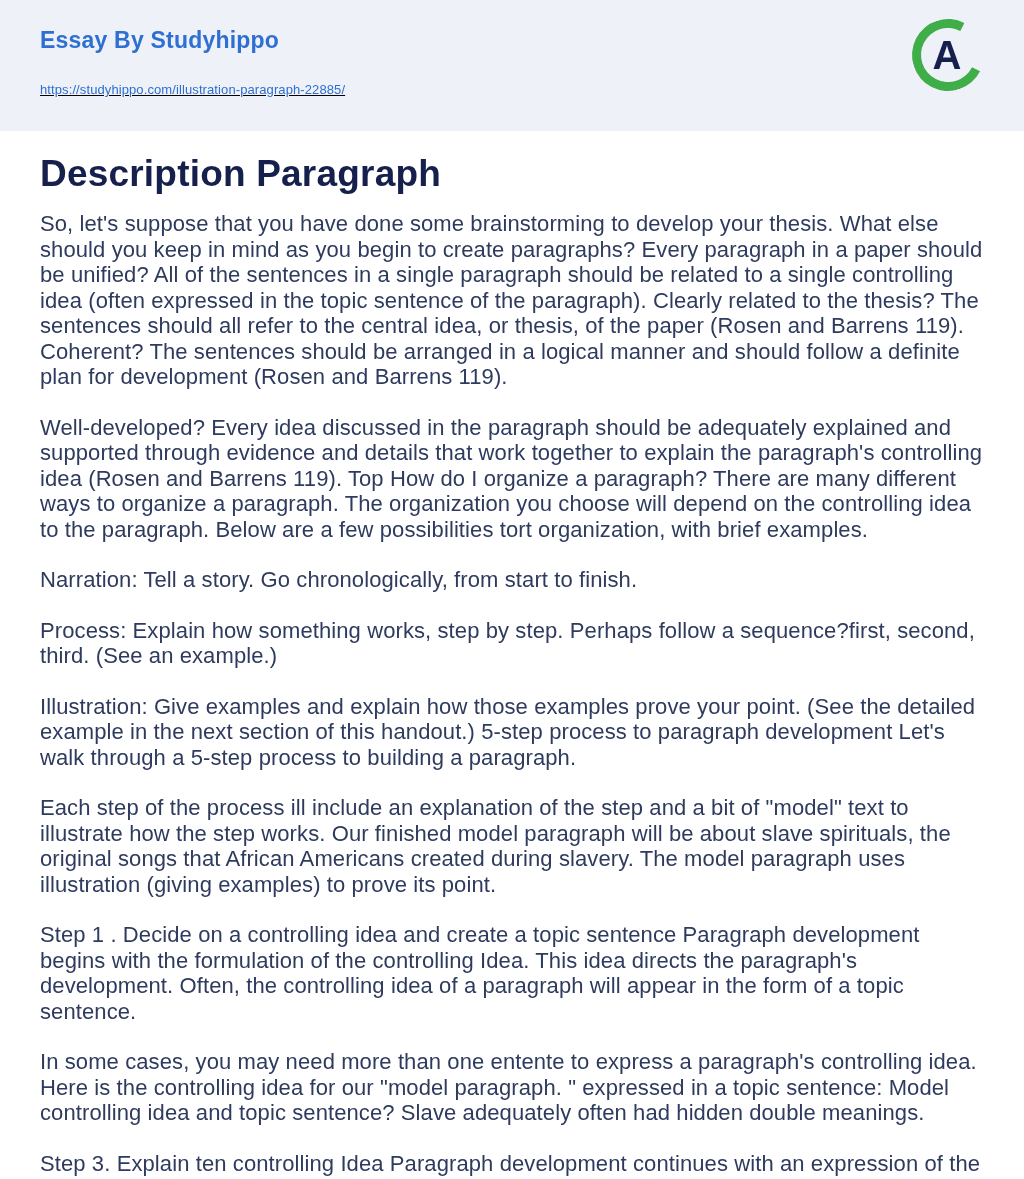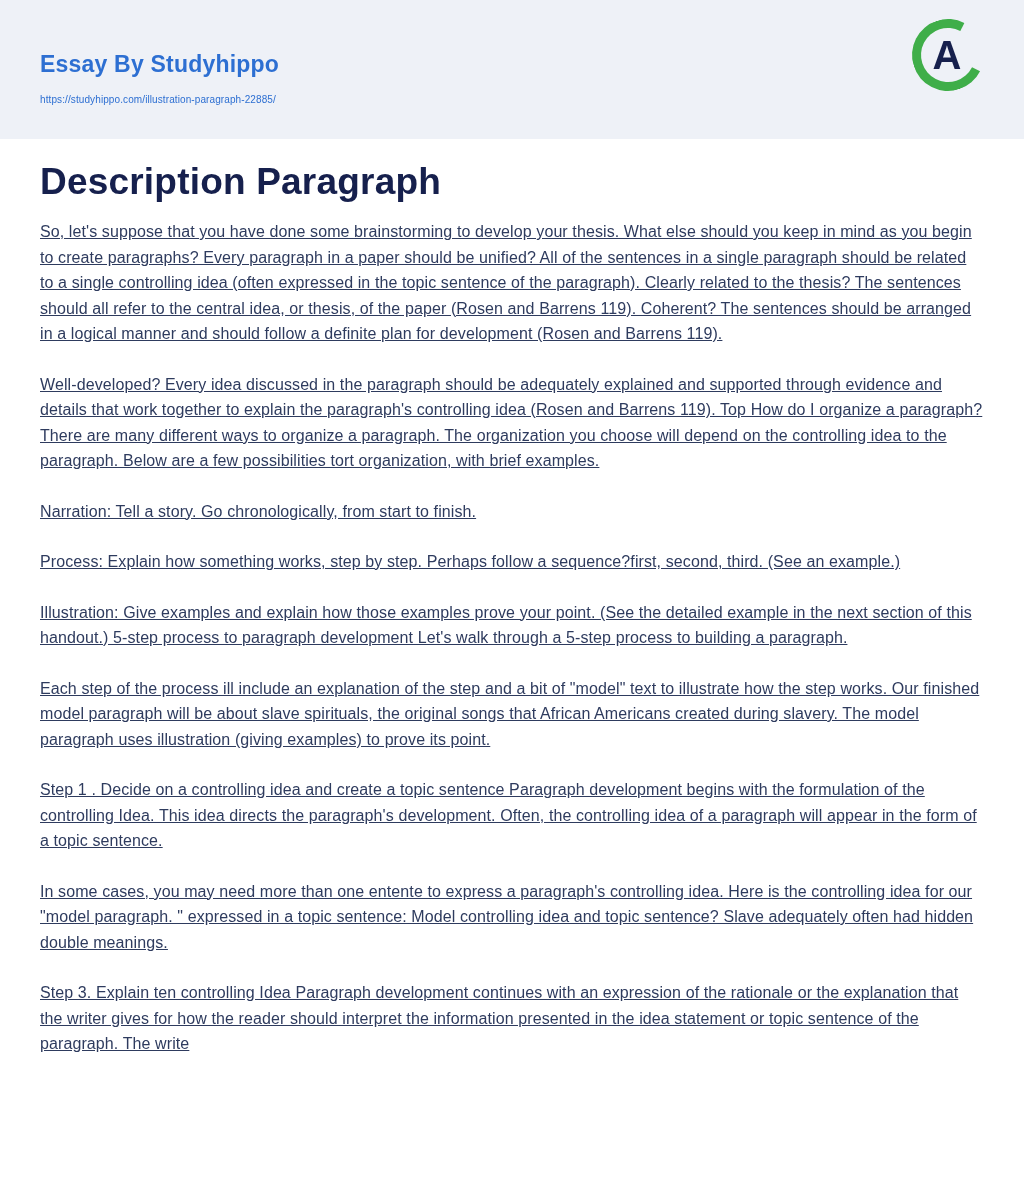--- a/index.html
+++ b/index.html
@@ -18,37 +18,38 @@
     background:#ffffff;
     font-family:"Liberation Sans", sans-serif;
     display:flex;
     flex-direction:column;
     overflow:hidden;
   }
 
   
   .site-header{
     background:var(--header-bg);
-    padding:51px 40px 34px 40px;
+    padding:27px 40px 34px 40px;
     position:relative;
     flex:0 0 auto;
+    text-decoration:underline;
   }
   .site-title{
     color:var(--accent-blue);
     font-size:23px;
     font-weight:bold;
     text-decoration:none;
     letter-spacing:0.2px;
     display:inline-block;
   }
   .site-url{
     display:block;
-    margin-top:16px;
+    margin-top:28px;
     color:var(--accent-blue);
-    font-size:10px;
+    font-size:13px;
     text-decoration:none;
     letter-spacing:0.1px;
   }
   .logo{
     position:absolute;
     top:19px;
     right:40px;
     width:72px;
     height:72px;
   }
@@ -80,24 +81,23 @@
   .article-title{
     margin:22px 0 16px 0;
     color:var(--title-navy);
     font-size:37px;
     font-weight:bold;
     letter-spacing:0.2px;
   }
   .article p{
     margin:0 0 25px 0;
     color:var(--body-text);
-    font-size:16px;
+    font-size:22px;
     line-height:25.5px;
     letter-spacing:0.1px;
-    text-decoration:underline;
   }
 </style>
 </head>
 <body>
 
 <header class="site-header">
   <a href="#" class="site-title">Essay By Studyhippo</a>
   <a href="#" class="site-url">https://studyhippo.com/illustration-paragraph-22885/</a>
   <div class="logo">
     <span class="logo-ring"></span>

